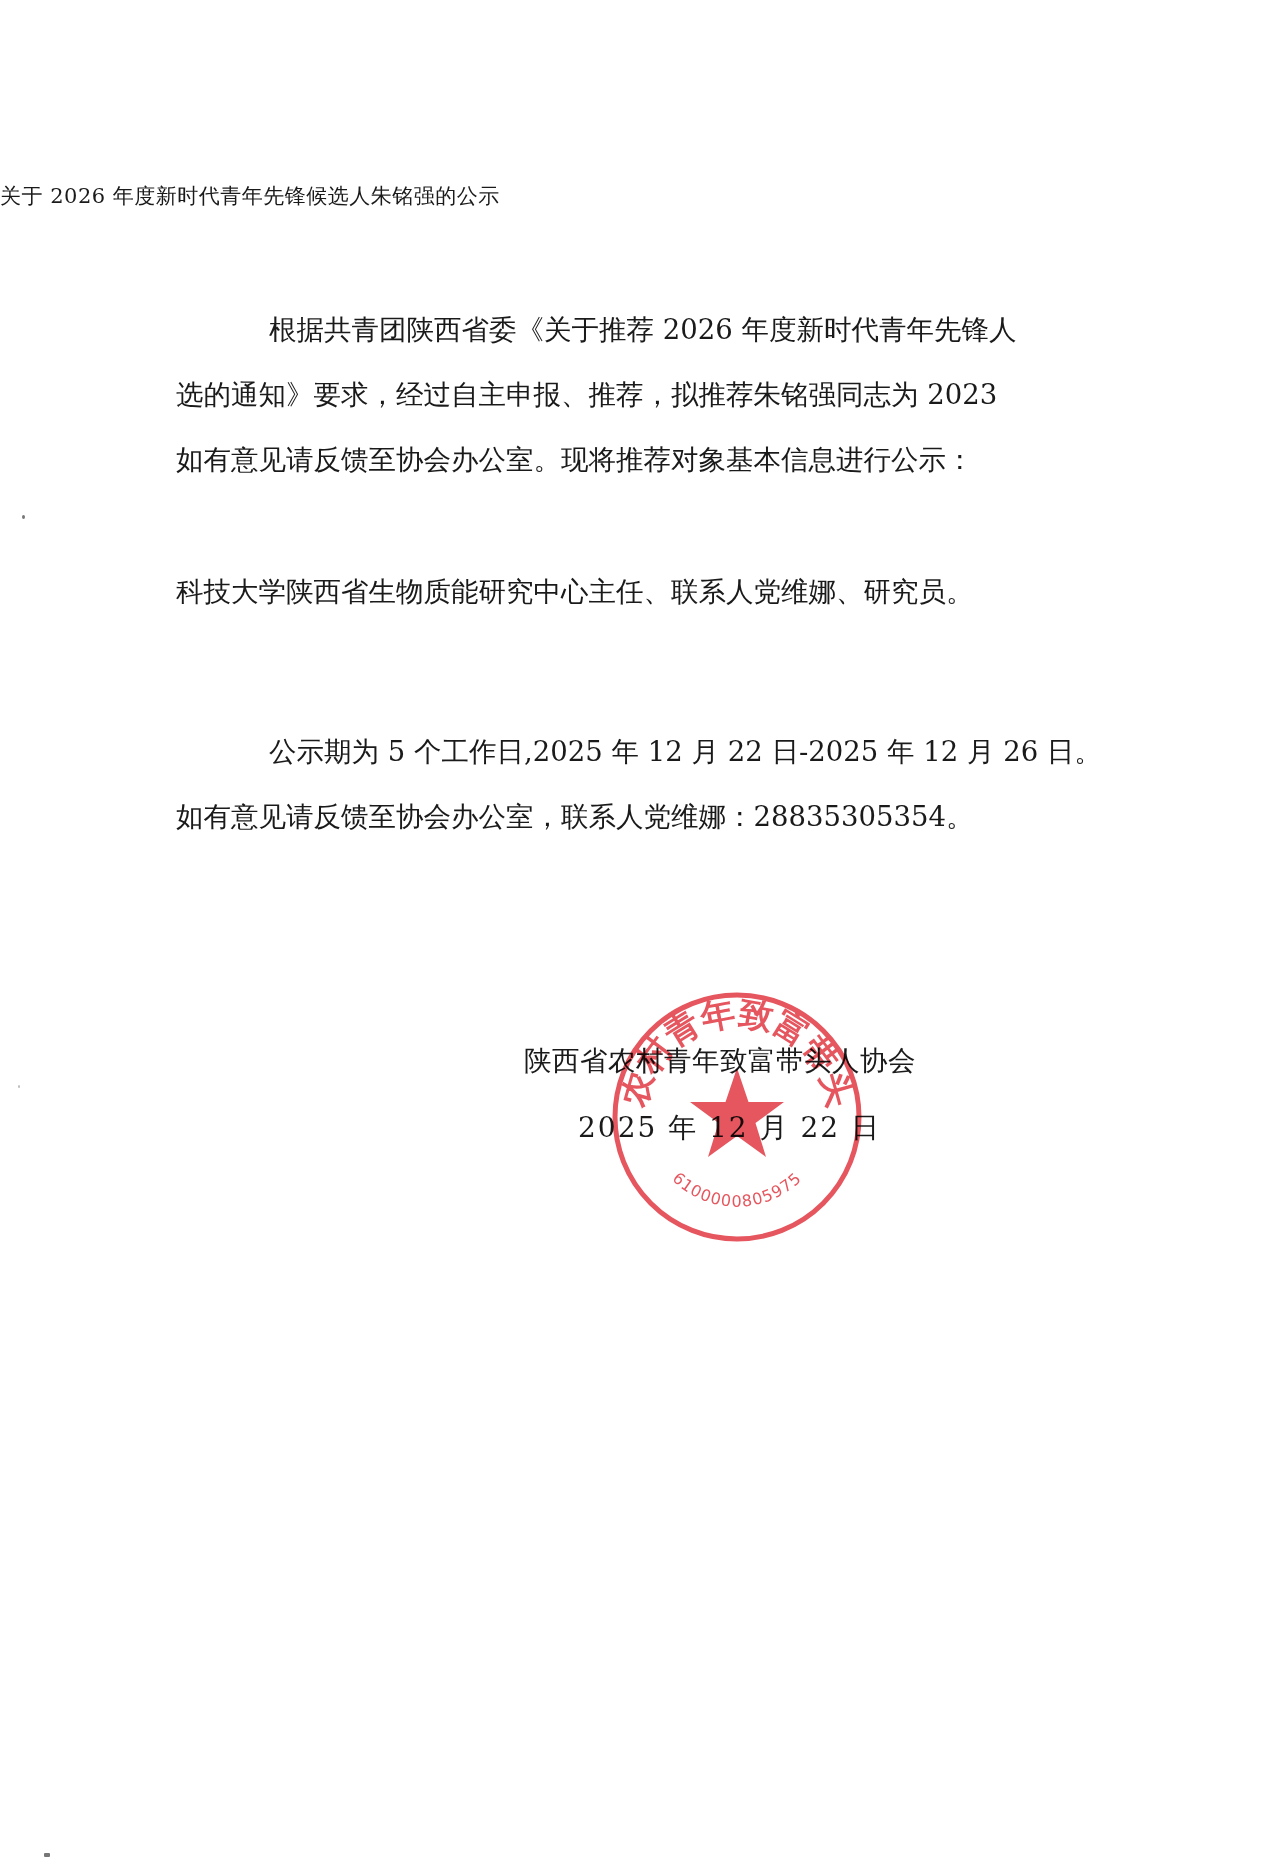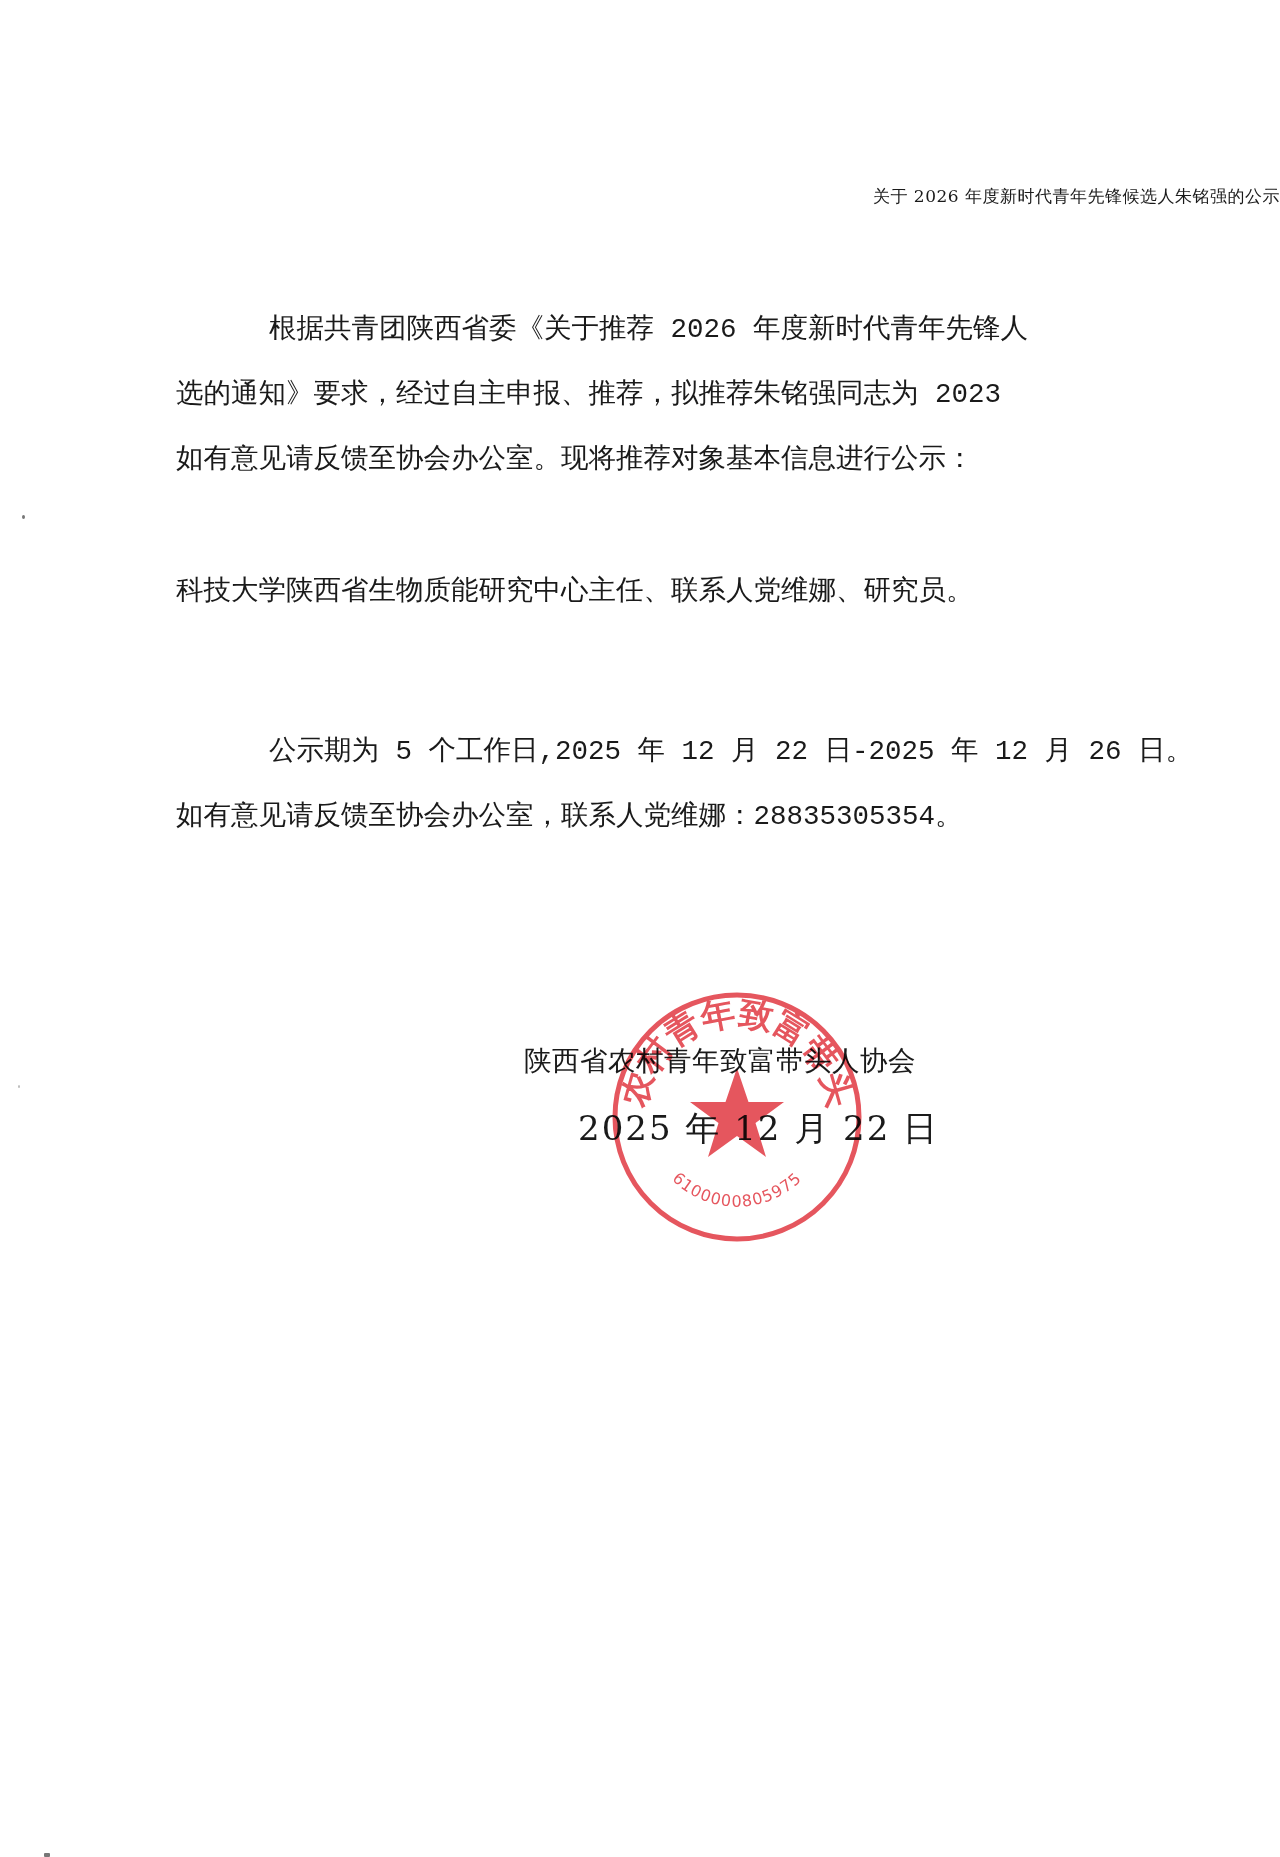--- a/index.html
+++ b/index.html
@@ -2,34 +2,34 @@
 <html><head>
 <meta charset="utf-8">
 <style>
   html, body { margin: 0; padding: 0; }
   body {
     width: 1280px; height: 1857px; background: #ffffff; position: relative; overflow: hidden;
     font-family: "DejaVu Serif", "Liberation Serif", serif; color: #1a1a1a;
   }
   .page { position: absolute; left: 0; top: 0; width: 1280px; height: 1857px; }
   .title {
-    position: absolute; top: 176px; left: 0; width: 1280px; text-align: right;
-    font-size: 17px; letter-spacing: 0.5px; line-height: 40px;
+    position: absolute; top: 176px; left: 0; width: 1280px; text-align: left;
+    font-size: 21px; letter-spacing: 0.5px; line-height: 40px;
   }
   .body-text {
     position: absolute; left: 176px; width: 896px;
     font-size: 27.5px; line-height: 65px; text-align: justify; text-align-last: left;
   }
   .p1 { top: 297px; }
   .p2 { top: 559px; }
   .p3 { top: 719px; }
   .indent { text-indent: 93px; }
-  .line { display: block; white-space: nowrap; font-family: Liberation Mono, monospace; }
+  .line { display: block; white-space: nowrap; }
   .sig-org { position: absolute; top: 1040px; left: 524px; font-size: 27.5px; line-height: 40px; white-space: nowrap; letter-spacing: 0.5px; z-index: 2; }
-  .sig-date { position: absolute; top: 1108px; left: 578px; font-size: 34px; line-height: 40px; white-space: nowrap; letter-spacing: 2px; z-index: 2; }
+  .sig-date { position: absolute; top: 1108px; left: 578px; font-size: 28px; line-height: 40px; white-space: nowrap; letter-spacing: 2px; z-index: 2; }
   .stamp { position: absolute; left: 608px; top: 988px; width: 258px; height: 258px; z-index: 3; opacity: 0.82; mix-blend-mode: multiply; }
   .speck { position: absolute; background: #777; border-radius: 50%; }
 </style>
 </head>
 <body>
 
 <div class="page">
 
   <div class="title">关于 2026 年度新时代青年先锋候选人朱铭强的公示</div>
 

